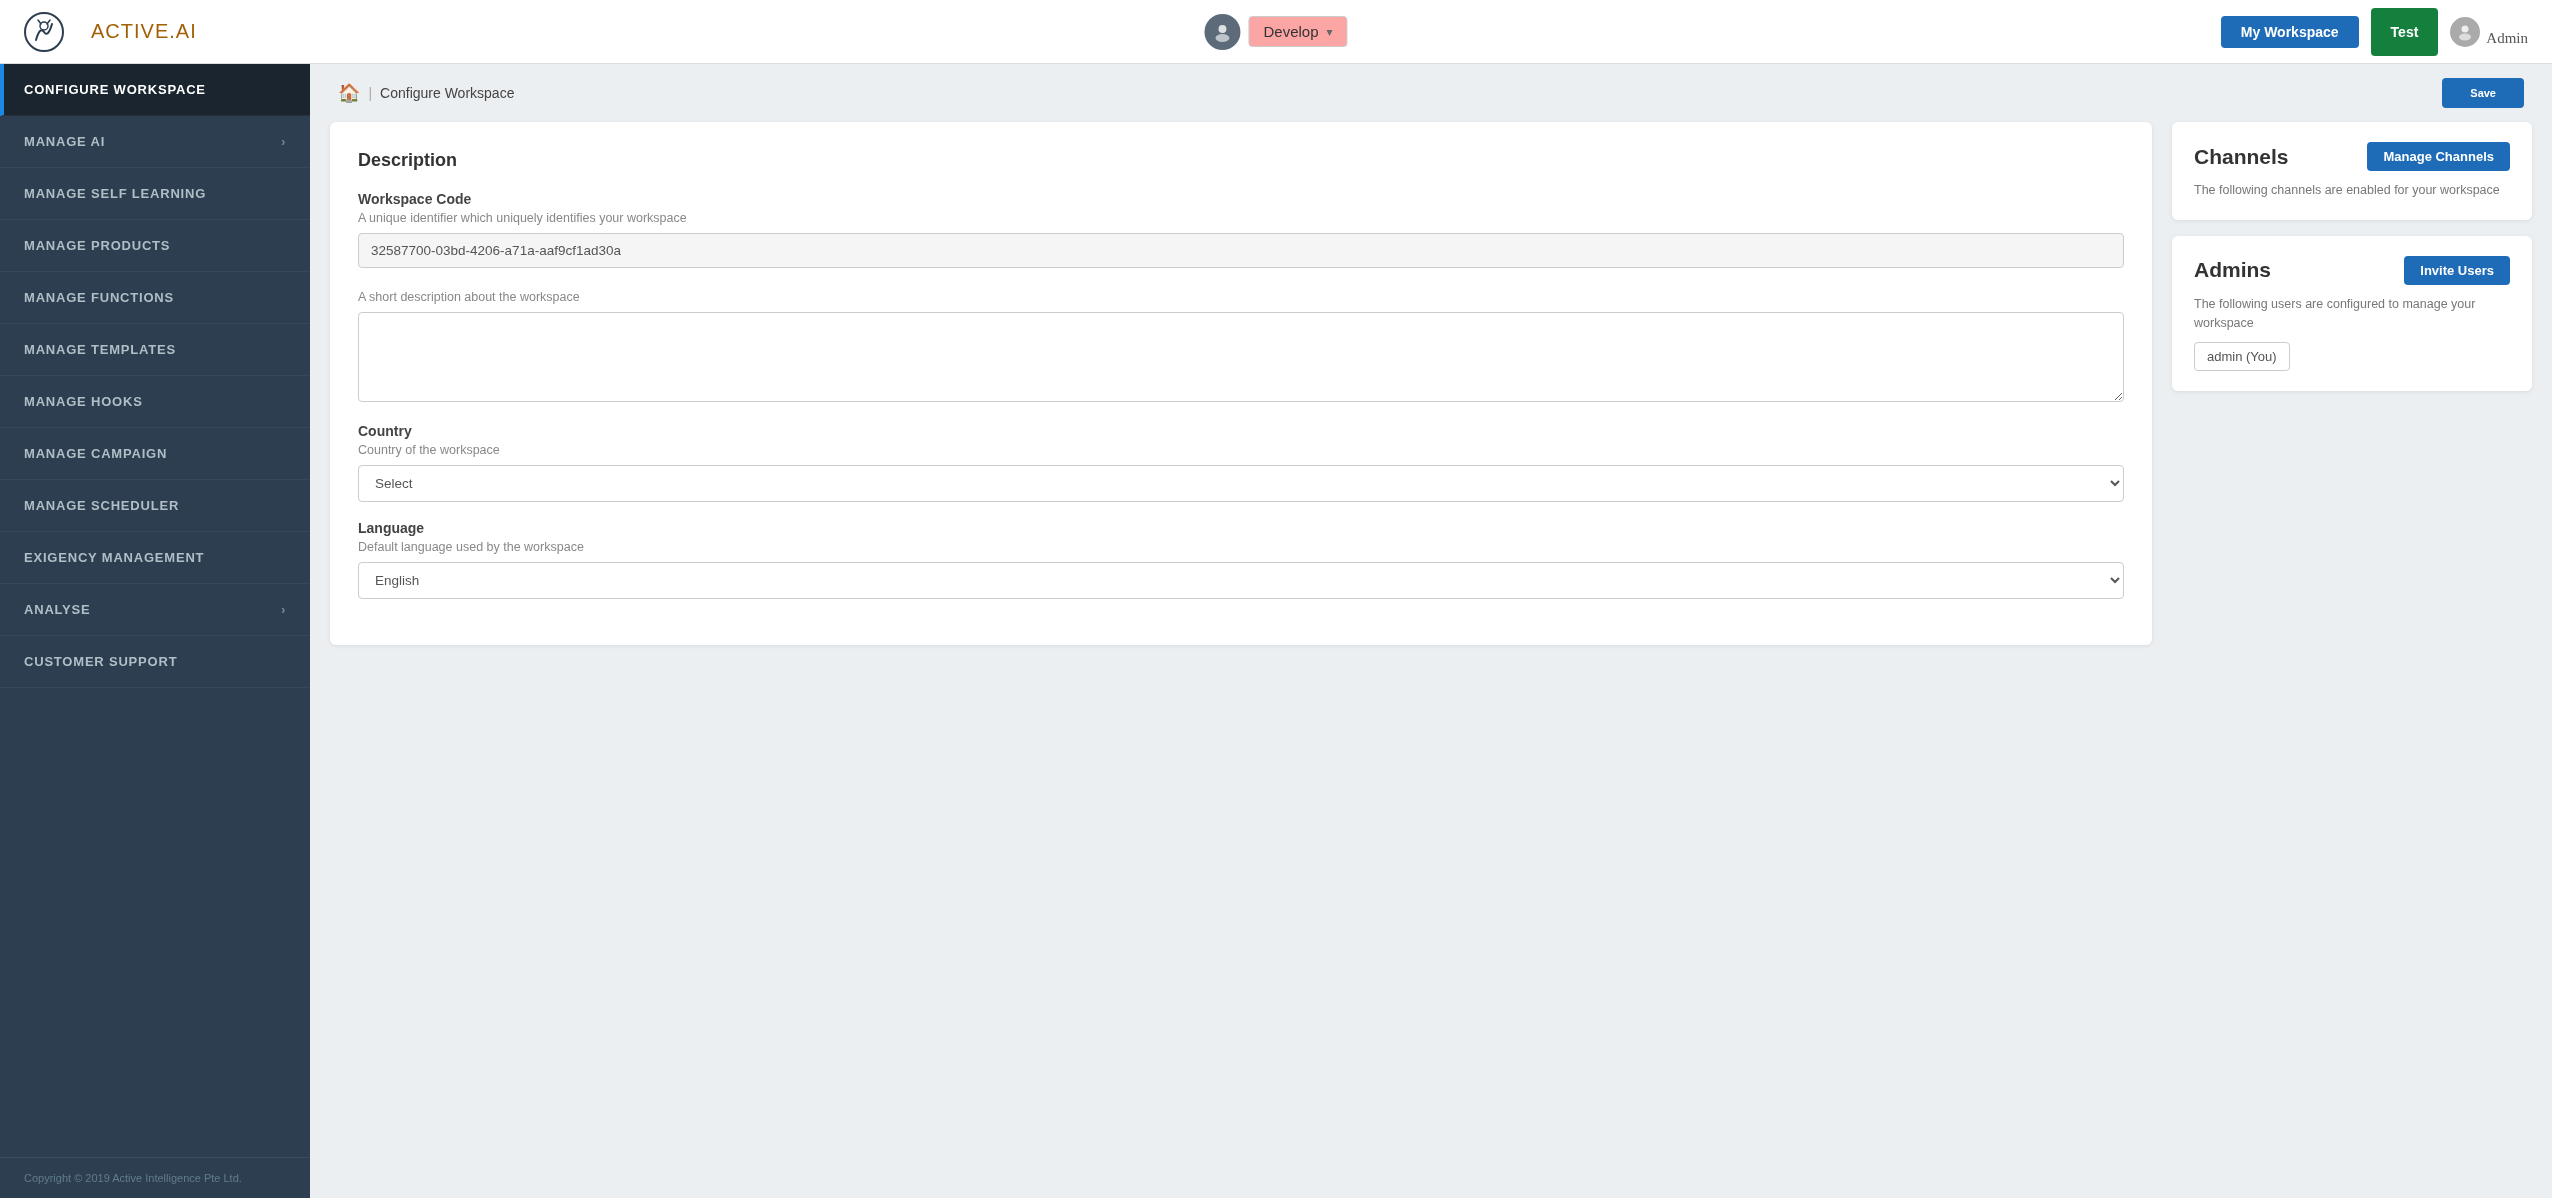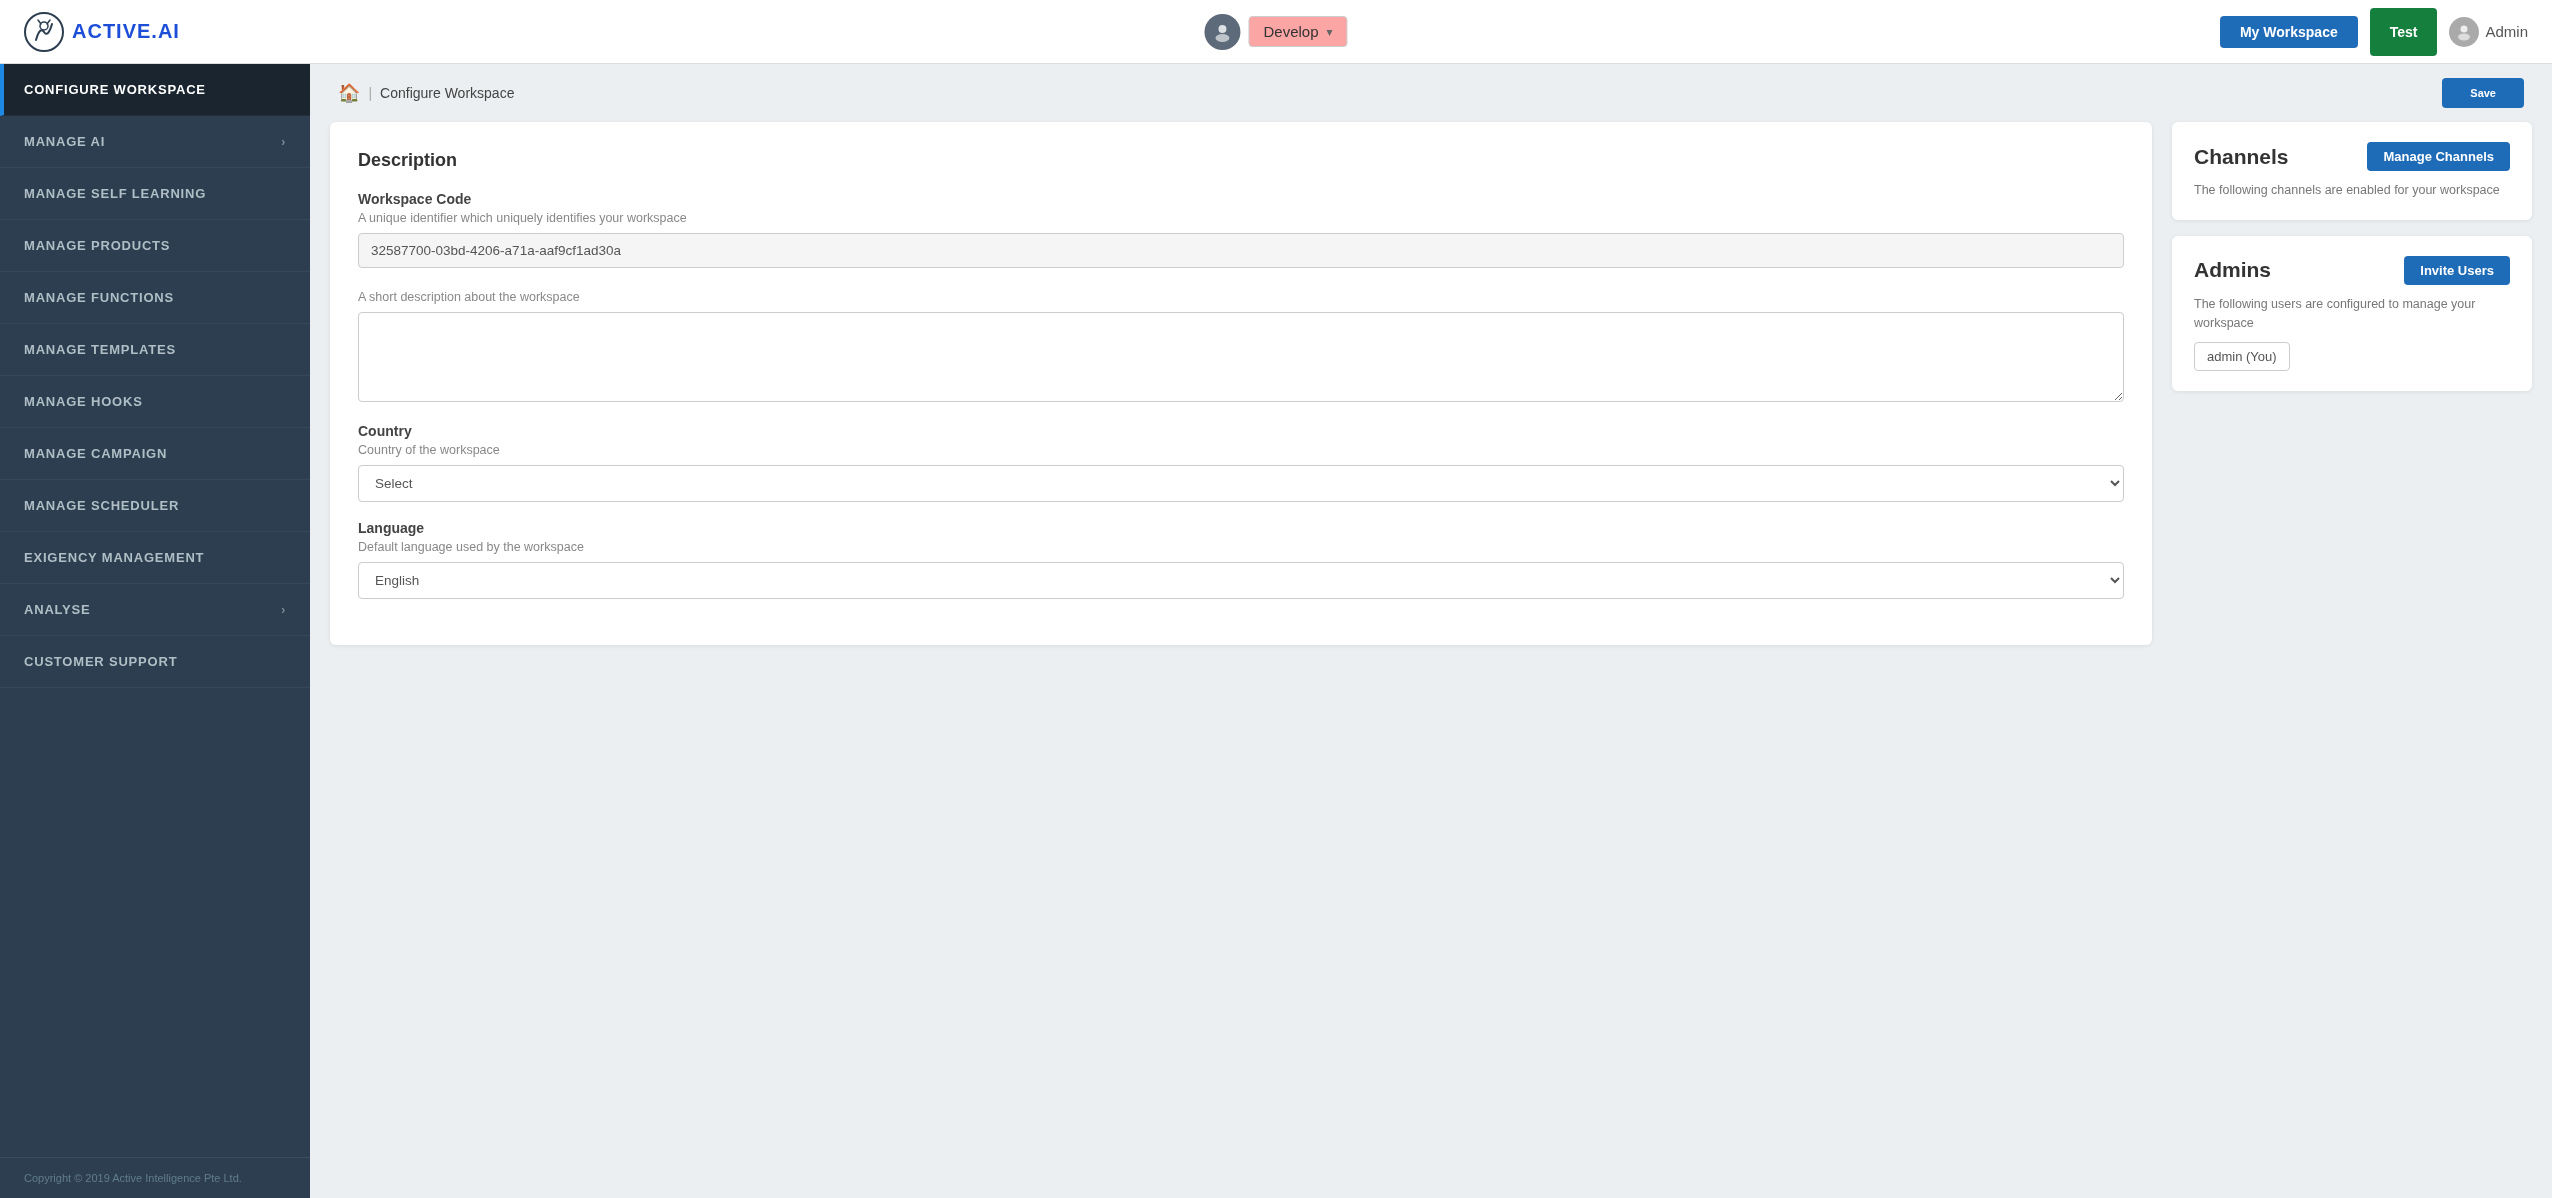--- a/index.html
+++ b/index.html
@@ -21,23 +21,24 @@
       align-items: center;
       gap: 8px;
       margin-right: auto;
     }
     .logo-icon {
       width: 40px;
       height: 40px;
     }
     .logo-text {
       font-size: 20px;
-      font-weight: 700;
-      color: #1d4ed8;
+      font-weight: 400;
+      color: #a16207;
       letter-spacing: 1px;
+      margin-left: 19px;
     }
     .header-center {
       display: flex;
       align-items: center;
       gap: 8px;
       position: absolute;
       left: 50%;
       transform: translateX(-50%);
     }
     .avatar-icon {
@@ -84,24 +85,25 @@
       color: #fff;
       border: none;
       border-radius: 4px;
       padding: 16px 20px;
       font-size: 14px;
       font-weight: 700;
       cursor: pointer;
     }
     .admin-area {
       display: flex;
-      align-items: center;
+      align-items: flex-end;
       gap: 6px;
       color: #555;
       font-size: 15px;
+      font-family: Liberation Serif, serif;
     }
     .admin-avatar {
       width: 30px;
       height: 30px;
       border-radius: 50%;
       background: #aaa;
       display: flex;
       align-items: center;
       justify-content: center;
       color: #fff;

